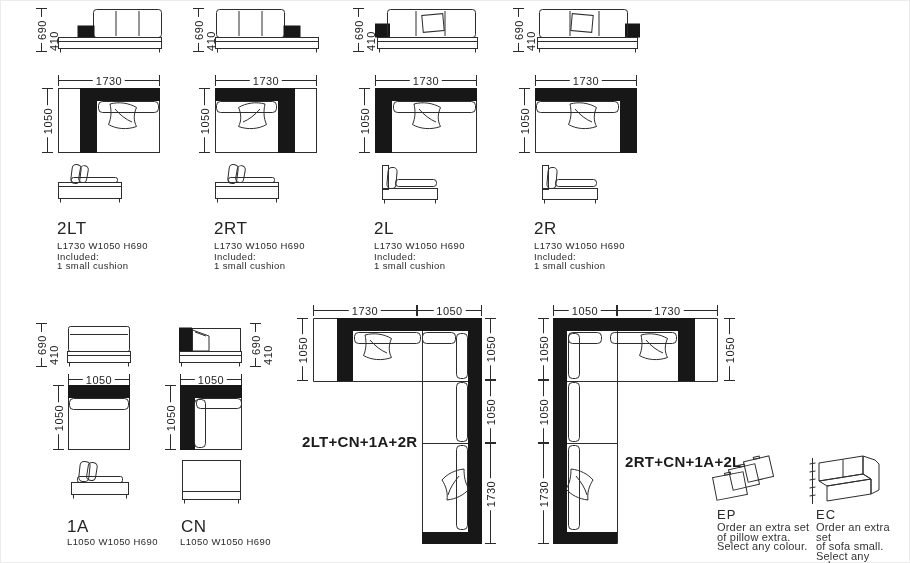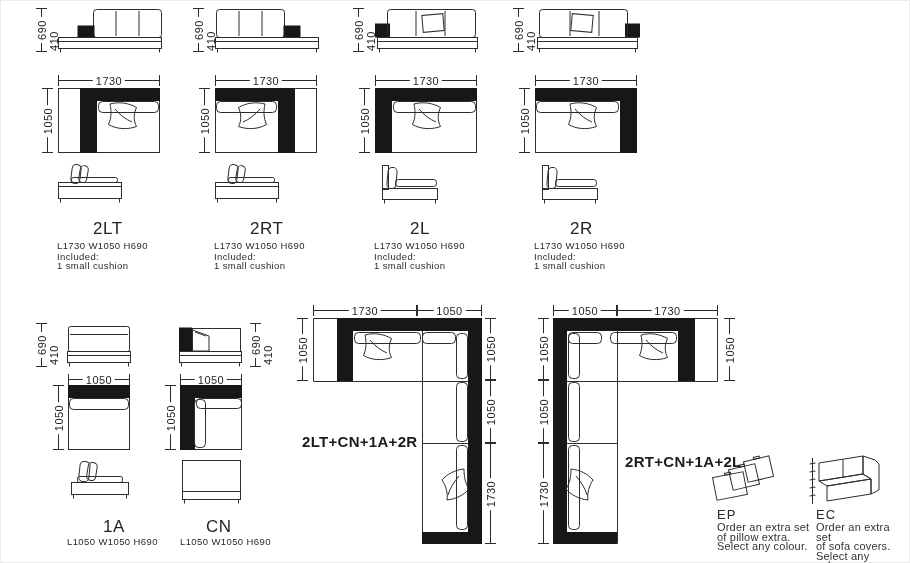--- a/index.html
+++ b/index.html
@@ -20,21 +20,21 @@
   .hdim > .lbl { position:absolute; left:50%; top:5.5px; transform:translate(-50%,-50%);
                  background:#fff; padding:0 3px; font-size:11px; letter-spacing:.5px; white-space:nowrap; }
   .vdim { width:11px; }
   .vdim::before { content:""; position:absolute; top:0; bottom:0; left:5px; width:1px; background:#2b2b2b; }
   .vdim > i { position:absolute; left:0; width:11px; height:1px; background:#2b2b2b; }
   .vdim > i.a { top:0; } .vdim > i.b { bottom:0; }
   .vdim > .lbl { position:absolute; left:5.5px; top:50%;
                  transform:translate(-50%,-50%) rotate(-90deg);
                  background:#fff; padding:0 3px; font-size:11px; letter-spacing:.5px; white-space:nowrap; }
 
-  .mname  { font-size:17px; letter-spacing:.5px; color:#242424;margin-left:36px; }
+  .mname  { font-size:17px; letter-spacing:.5px; color:#242424; }
   .mspec  { font-size:9.5px; letter-spacing:.4px; color:#2a2a2a; }
   .ctitle { font-size:15px; font-weight:bold; letter-spacing:.3px; color:#1c1c1c; }
   .ecode  { font-size:13px; letter-spacing:1px; color:#2a2a2a; }
   .etext span { display:block; font-size:11px; line-height:9.6px; letter-spacing:.2px; color:#333; }
 </style>
 </head>
 <body>
 
 <div id="sheet">
 
@@ -332,21 +332,21 @@
       <path class="blk" d="M0,0 H62 V13 H15 V65 H0 Z"></path>
       <rect x="16.5" y="13.5" width="45" height="10" rx="4"></rect>
       <rect x="14.5" y="14.5" width="11" height="48" rx="4"></rect>
     </svg>
     <svg class="draw" style="left:30px;top:142px;" width="64" height="45" viewBox="0 0 64 45">
       <rect x="2.5" y="0.5" width="58" height="39"></rect>
       <line x1="2.5" y1="31.5" x2="60.5" y2="31.5"></line>
       <line x1="4.5" y1="39.5" x2="4.5" y2="43.5"></line>
         <line x1="58.5" y1="39.5" x2="58.5" y2="43.5"></line>
     </svg>
-    <div class="mname" style="left:20px;top:199px;">CN</div>
+    <div class="mname" style="left:31px;top:199px;">CN</div>
     <div class="mspec" style="left:30px;top:218px;">L1050 W1050 H690</div>
   </div>
 
   <div class="combo" style="left:295px;top:300px;width:210px;height:255px;">
     <div class="hdim" style="left:18px;top:5px;width:104px;">
       <i class="a"></i>
         <i class="b"></i>
       <span class="lbl">1730</span>
       </div>
     <div class="hdim" style="left:122px;top:5px;width:65px;">
@@ -479,18 +479,18 @@
       <line x1="4.5" y1="44" x2="10.5" y2="43"></line>
       <path d="M14,11 L58,4 L58,22 L14,29 Z"></path>
       <line x1="38" y1="7.5" x2="38" y2="25"></line>
       <path d="M14,29 L58,22 L66,27 L22,34 Z"></path>
       <path d="M22,34 L66,27 L66,42 L22,49 Z"></path>
       <path d="M58,4 L70,8 L74,12 L74,38 L66,42 L66,27 L58,22 Z"></path>
     </svg>
     <div class="ecode" style="left:111px;top:57px;">EC</div>
     <div class="etext" style="left:111px;top:73px;">
       <span>Order an extra set</span>
-      <span>of sofa covers.</span>
+      <span>of sofa small.</span>
       <span>Select any colour.</span>
     </div>
   </div>
 
 </div>
 
 </body></html>

